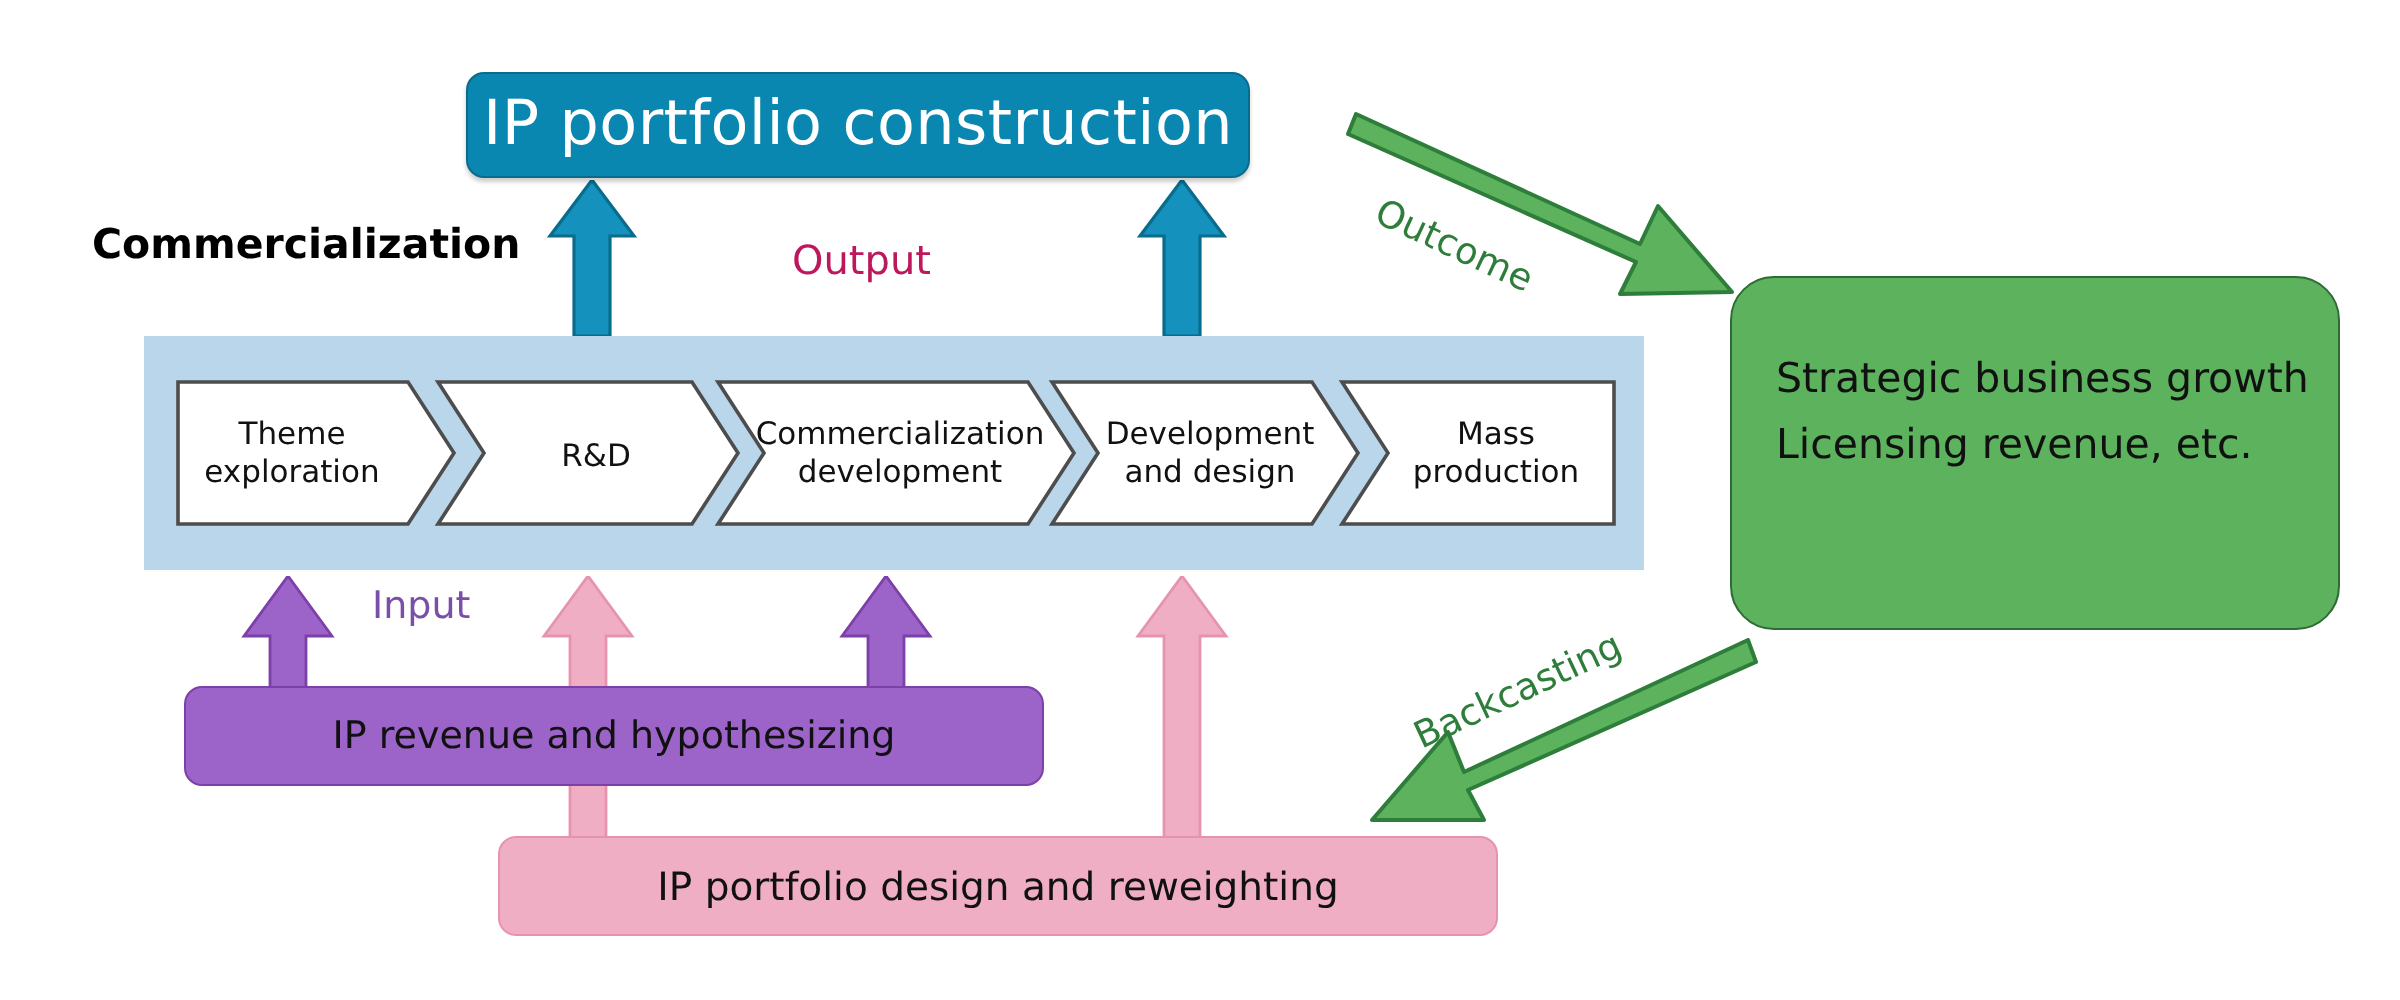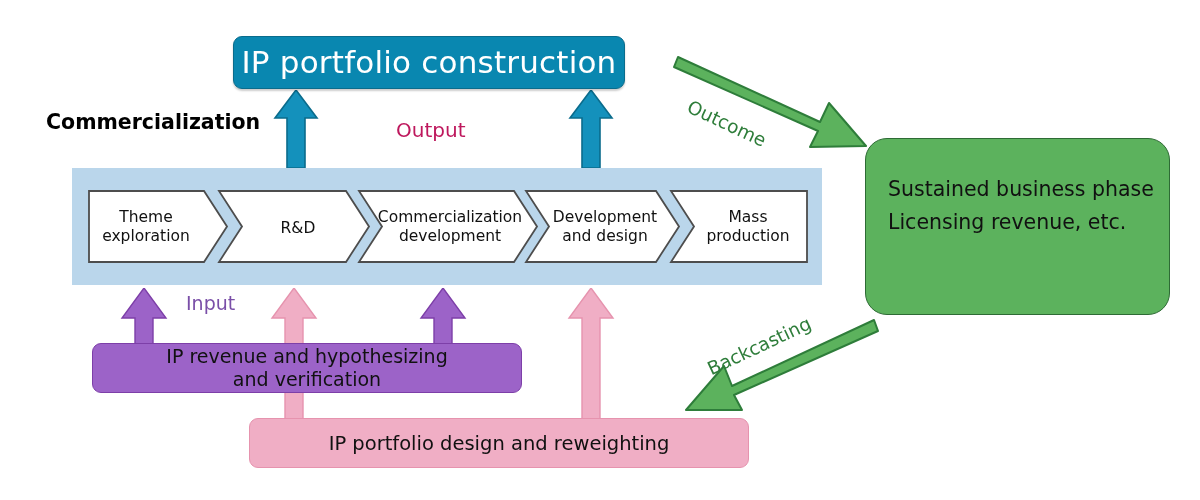--- a/index.html
+++ b/index.html
@@ -148,37 +148,36 @@
 
   <svg class="chev-svg" style="left:670px;top:190px;" width="138" height="73" viewBox="0 0 138 73">
     <path d="M1 1 H137 V72 H1 L24 36.5 Z" fill="#ffffff" stroke="#4D4D4D" stroke-width="1.8"></path>
     <text x="78" y="32" text-anchor="middle" font-family="DejaVu Sans, Liberation Sans, sans-serif" font-size="15.5" fill="#111">Mass</text>
     <text x="78" y="51" text-anchor="middle" font-family="DejaVu Sans, Liberation Sans, sans-serif" font-size="15.5" fill="#111">production</text>
   </svg>
 
   <div class="purple-box">
     <div>
       <div>IP revenue and hypothesizing</div>
-      <div>and verification</div>
     </div>
   </div>
 
   <div class="pink-box">
     <span>IP portfolio design and reweighting</span>
   </div>
 
   <svg style="position:absolute;left:672px;top:47px;" width="200" height="105" viewBox="0 0 200 105">
     <path d="M6 10 L148 75 L157 56 L194 99 L138 100 L146 84 L2 20 Z" fill="#5CB25D" stroke="#2E7D3A" stroke-width="2" stroke-linejoin="round"></path>
   </svg>
 
   <svg style="position:absolute;left:680px;top:318px;" width="200" height="100" viewBox="0 0 200 100">
     <path d="M194 2 L52 68 L44 48 L6 92 L62 92 L54 77 L198 13 Z" fill="#5CB25D" stroke="#2E7D3A" stroke-width="2" stroke-linejoin="round"></path>
   </svg>
 
   <div class="arrow-cap cap-outcome">Outcome</div>
   <div class="arrow-cap cap-backcast">Backcasting</div>
 
   <div class="green-box">
-    <div>Sustained business phase</div>
+    <div>Strategic business growth</div>
     <div>Licensing revenue, etc.</div>
   </div>
 
 </div>
 
 </body></html>

